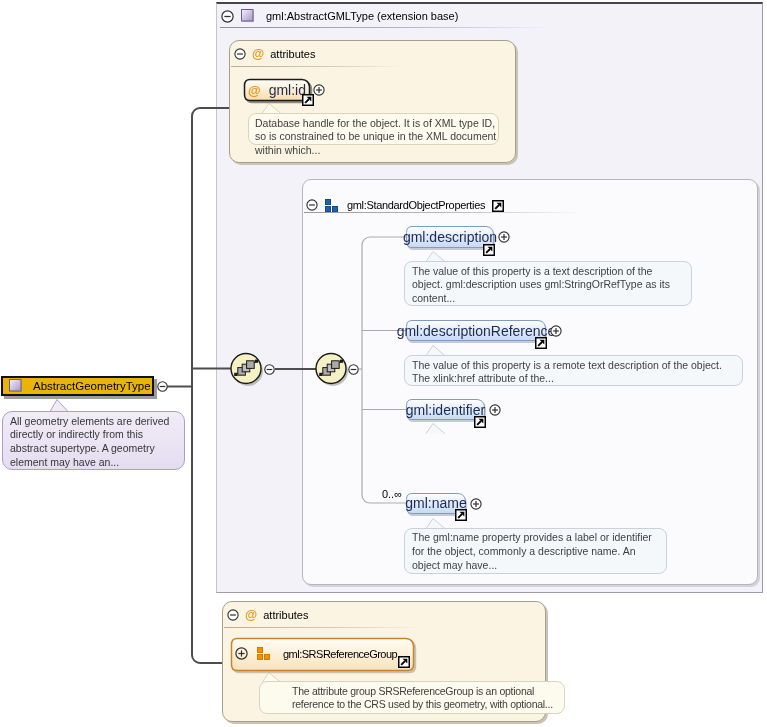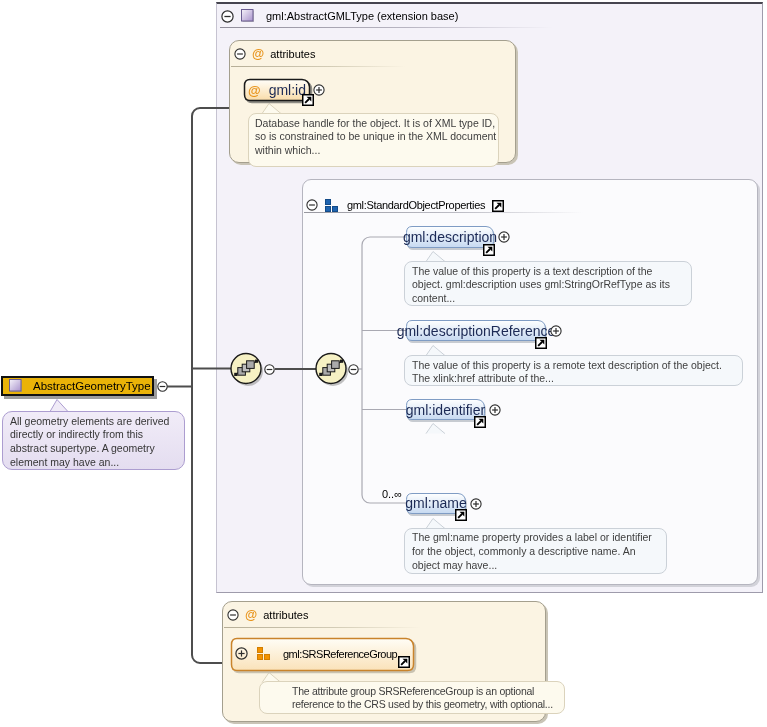--- a/index.html
+++ b/index.html
@@ -223,21 +223,21 @@
   <div class="abs ovl" style="left:302px;top:94px;">
     <svg width="12" height="12" viewBox="0 0 13 13">
         <rect x="0.8" y="0.8" width="11.4" height="11.4" fill="#fff" stroke="#000" stroke-width="1.6"></rect>
         <line x1="3.4" y1="9.6" x2="7.6" y2="5.4" stroke="#000" stroke-width="2"></line>
         <polygon points="4.9,2.9 10.1,2.9 10.1,8.1" fill="#000"></polygon>
       </svg>
   </div>
   <svg class="abs" width="30" height="12" style="left:256px;top:102px;">
     <path d="M6,11.6 L13,1.5 L25,11.6" fill="#fdfaee" stroke="#dbd3bc" stroke-width="1"></path>
   </svg>
-  <div class="doc doc-cream" style="left:248px;top:113px;width:251px;height:54px;padding-left:6px;padding-right:2px;">Database handle for the object. It is of XML type ID,
+  <div class="doc doc-cream" style="left:248px;top:113px;width:251px;height:32px;padding-left:6px;padding-right:2px;">Database handle for the object. It is of XML type ID,
 so is constrained to be unique in the XML document
 within which...</div>
 
   <div class="abs pill" style="left:406px;top:226px;width:88px;height:22px;">
     <svg class="shape" width="94" height="28" viewBox="0 0 94 28">
       <defs>
           <linearGradient id="gel1" x1="0" y1="0" x2="0" y2="1">
             <stop offset="0" stop-color="#feffff"></stop>
             <stop offset="1" stop-color="#c6d9f1"></stop>
           </linearGradient>

